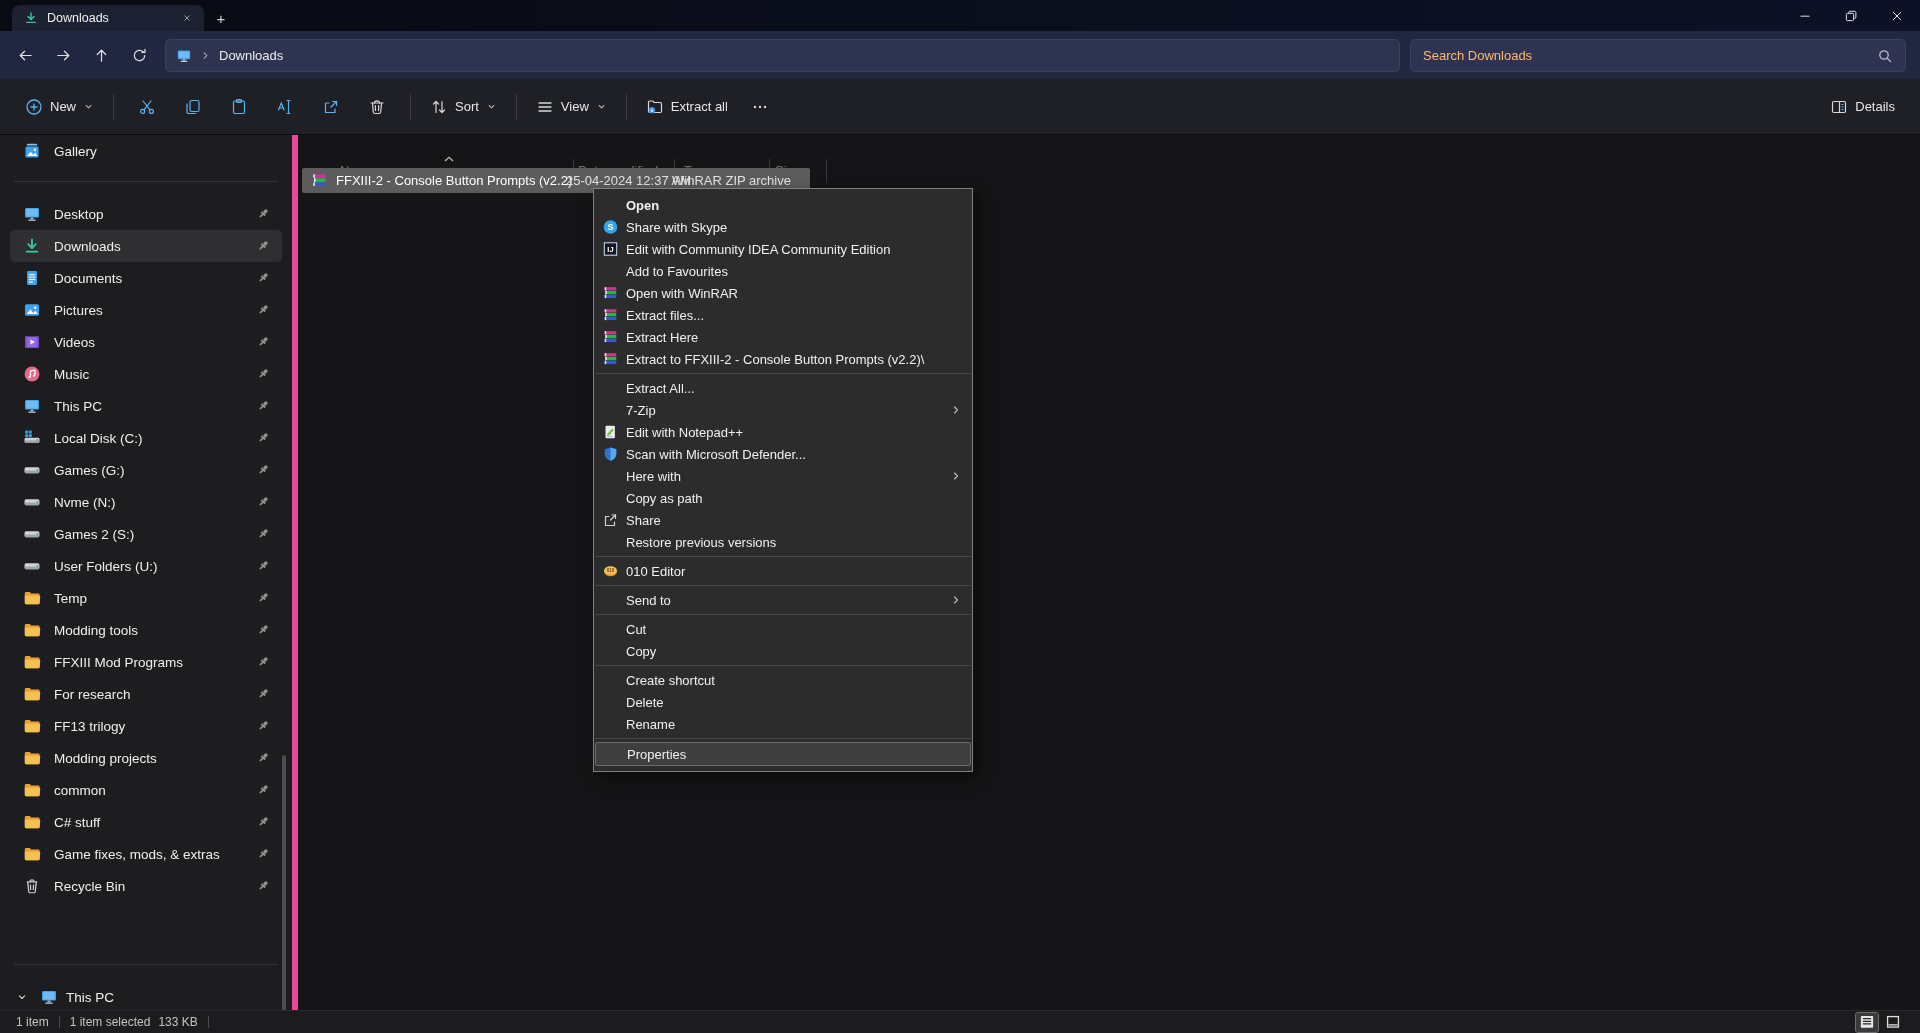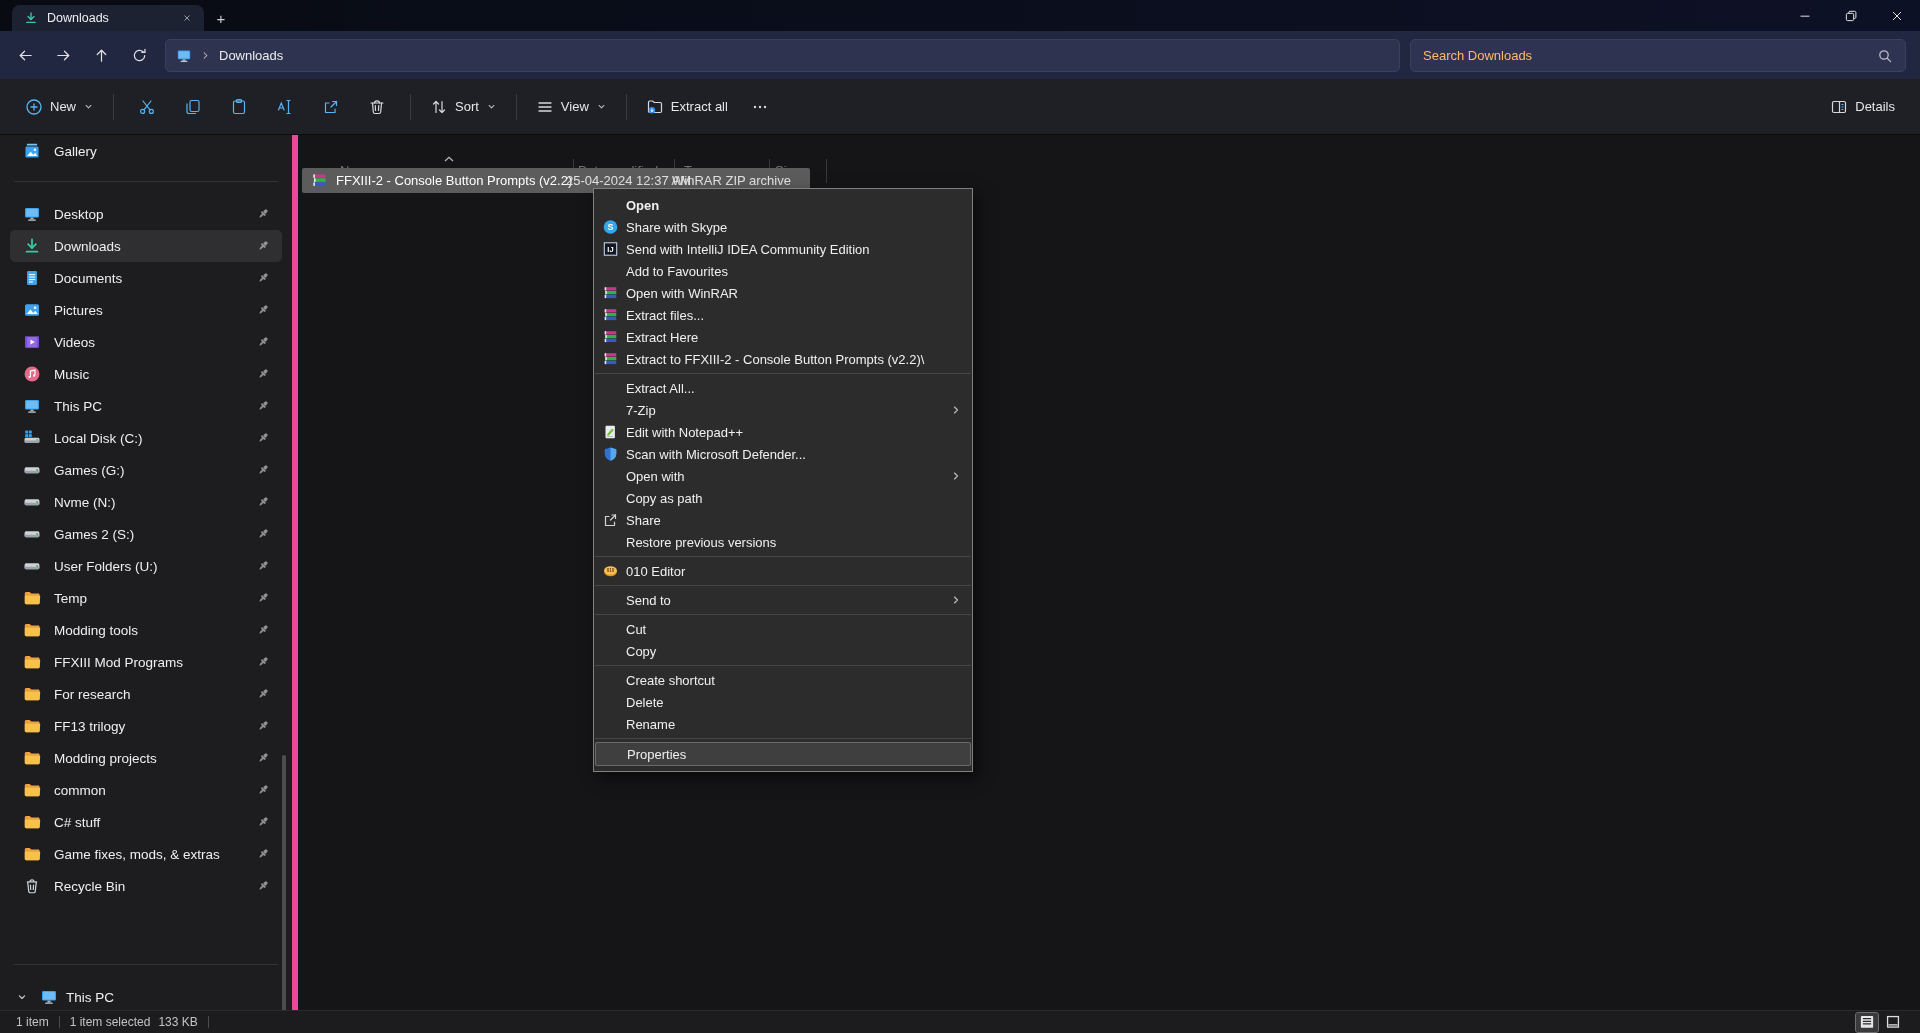--- a/index.html
+++ b/index.html
@@ -855,21 +855,21 @@
         </span>
         <span class="mlabel">Share with Skype</span>
       </div>
       <div class="mi">
         <span class="i mic">
           <svg viewBox="0 0 16 16">
             <rect x="1.8" y="1.8" width="12.4" height="12.4" fill="#14171e" stroke="#cfe0ff" stroke-width="1"></rect>
             <text x="8" y="11" font-size="7.5" font-weight="bold" fill="#fff" text-anchor="middle" font-family="Liberation Sans,sans-serif">IJ</text>
           </svg>
         </span>
-        <span class="mlabel">Send with IntelliJ IDEA Community Edition</span>
+        <span class="mlabel">Edit with Community IDEA Community Edition</span>
       </div>
       <div class="mi">
         <span class="i mic"></span>
         <span class="mlabel">Add to Favourites</span>
       </div>
       <div class="mi">
         <span class="i mic">
           <svg viewBox="0 0 16 16">
             <rect x="2.2" y="2.2" width="11.6" height="3.3" fill="#c23a8c"></rect>
             <rect x="2.2" y="2.2" width="1.5" height="3.3" fill="#f4e8f0"></rect>
@@ -948,21 +948,21 @@
         <span class="i mic">
           <svg viewBox="0 0 16 16">
             <path d="M8 1.4l5.8 1.9v4.3c0 3.7-2.4 6.2-5.8 7.1-3.4-.9-5.8-3.4-5.8-7.1V3.3z" fill="#2f72d0"></path>
             <path d="M8 1.4l5.8 1.9v4.3c0 3.7-2.4 6.2-5.8 7.1z" fill="#54a8ee"></path>
           </svg>
         </span>
         <span class="mlabel">Scan with Microsoft Defender...</span>
       </div>
       <div class="mi">
         <span class="i mic"></span>
-        <span class="mlabel">Open with</span>
+        <span class="mlabel">Here with</span>
         <span class="i sub">
           <svg viewBox="0 0 16 16">
             <path d="M6 4l4 4-4 4" fill="none" stroke="#c0c0c0" stroke-width="1.5" stroke-linecap="round" stroke-linejoin="round"></path>
           </svg>
         </span>
       </div>
       <div class="mi">
         <span class="i mic"></span>
         <span class="mlabel">Copy as path</span>
       </div>

